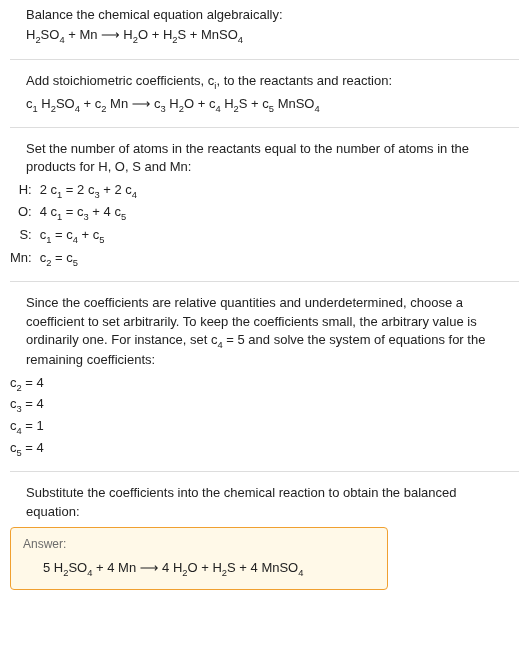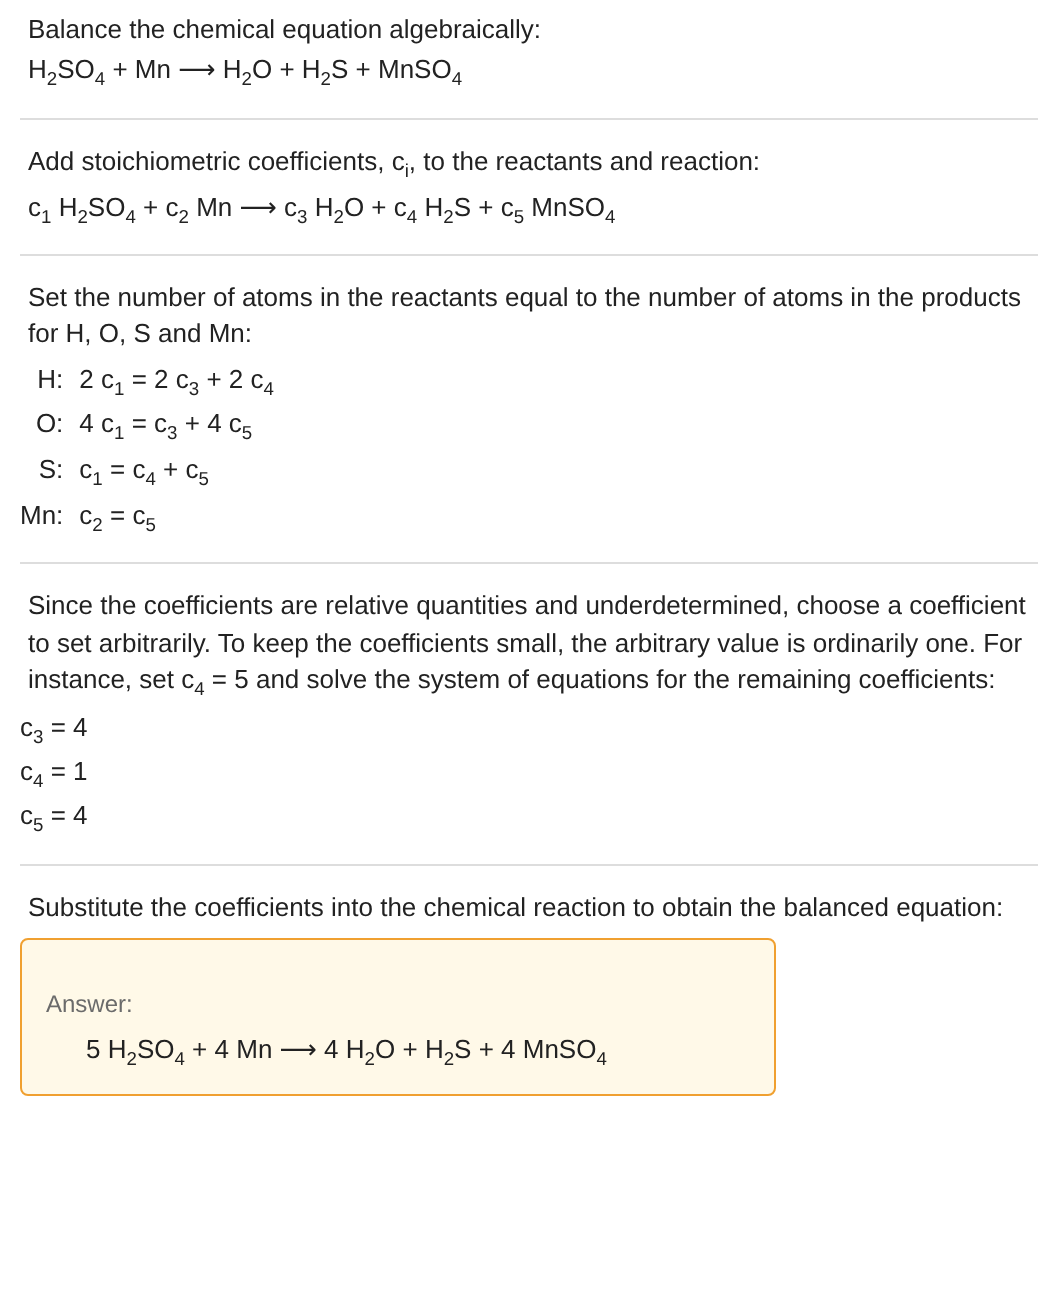--- a/index.html
+++ b/index.html
@@ -1,27 +1,27 @@
 <!DOCTYPE html>
 <html><head>
 <meta charset="utf-8">
 <style>
 html,body{margin:0;padding:0;background:#fff;color:#222;font-family:"Segoe UI",Arial,sans-serif;font-size:13px;line-height:1.4}
 body{width:529px}
 .container{padding:4px 10px 10px 10px}
 .hr{border:none;border-top:1px solid #ddd;margin:12px 0}
-.eqline{margin:2px 4px}
+.eqline{margin:2px 16px}
 .sub{font-size:0.72em;vertical-align:sub}
 .ital{}
 .arrow{letter-spacing:0}
 .tbl{display:grid;grid-template-columns:max-content max-content;column-gap:8px;row-gap:2px;margin-top:4px}
 .tbl .lab{text-align:right}
 .coeffs{margin-top:4px}
 .coeffs div{margin:1px 0}
-.answerbox{border:1px solid #f0a030;background:#fff9e8;border-radius:4px;padding:24px 12px 10px 12px;width:352px;margin-top:6px}
+.answerbox{border:1px solid #f0a030;background:#fff9e8;border-radius:4px;padding:8px 12px 10px 12px;width:352px;margin-top:6px}
 .answerbox .hdr{color:#6b6b6b;font-size:12px;margin-bottom:6px}
 .answerbox .eq{padding-left:20px}
 </style>
 </head>
 <body>
 <div class="container">
 
 <div class="eqline">Balance the chemical equation algebraically:</div>
 <div class="eqline">
   <span><span>H</span><span class="sub">2</span><span>SO</span><span class="sub">4</span></span><span> + </span><span>Mn</span><span class="arrow"> ⟶ </span><span><span>H</span><span class="sub">2</span><span>O</span></span><span> + </span><span><span>H</span><span class="sub">2</span><span>S</span></span><span> + </span><span><span>MnSO</span><span class="sub">4</span></span>
@@ -52,20 +52,21 @@
   <div class="lab">Mn:</div>
   <div><span class="ital"><span>c</span><span class="sub">2</span></span><span> = </span><span class="ital"><span>c</span><span class="sub">5</span></span></div>
 </div>
 
 <hr class="hr">
 
 <div class="eqline">
   <span>Since the coefficients are relative quantities and underdetermined, choose a coefficient to set arbitrarily. To keep the coefficients small, the arbitrary value is ordinarily one. For instance, set </span><span class="ital"><span>c</span><span class="sub">4</span></span><span> = 5 and solve the system of equations for the remaining coefficients:</span>
 </div>
 <div class="coeffs">
+  <div><span class="ital"><span>c</span><span class="sub">2</span></span><span> = 4</span></div>
   <div><span class="ital"><span>c</span><span class="sub">3</span></span><span> = 4</span></div>
   <div><span class="ital"><span>c</span><span class="sub">4</span></span><span> = 1</span></div>
   <div><span class="ital"><span>c</span><span class="sub">5</span></span><span> = 4</span></div>
 </div>
 
 <hr class="hr">
 
 <div class="eqline">Substitute the coefficients into the chemical reaction to obtain the balanced equation:</div>
 
 <div class="answerbox">

